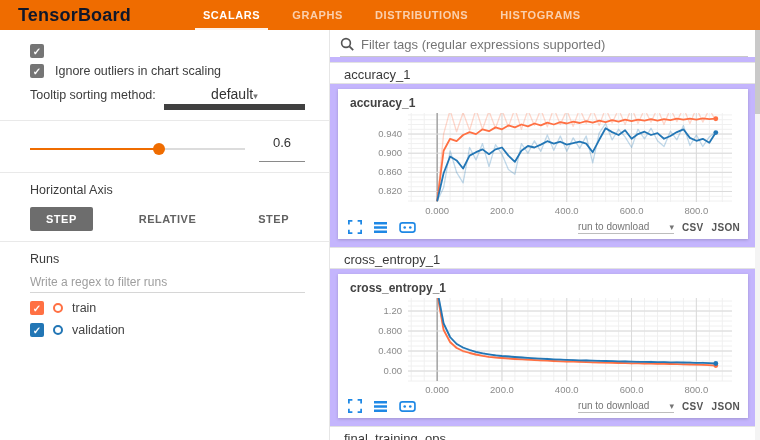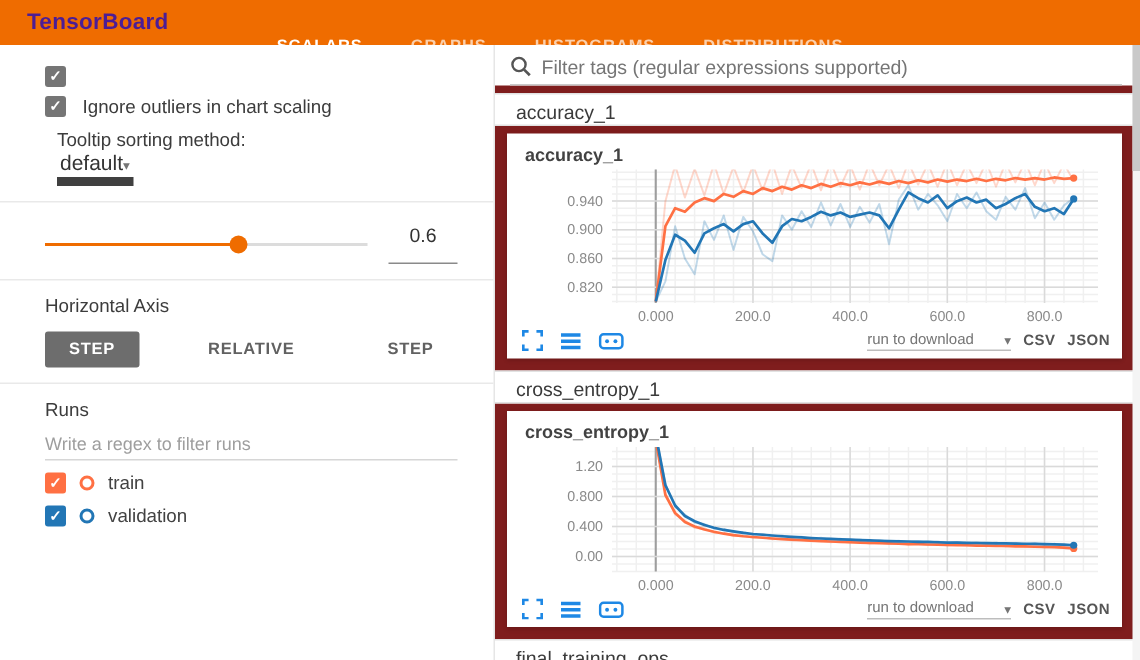--- a/index.html
+++ b/index.html
@@ -1,37 +1,37 @@
 <!DOCTYPE html>
 <html><head>
 <meta charset="utf-8">
 <style>
   * { box-sizing: border-box; margin: 0; padding: 0; }
   html,body { width:760px; height:440px; overflow:hidden; }
   body { font-family:"Liberation Sans", sans-serif; background:#fff; position:relative; }
 
   
   .topbar { height:30px; background:#ef6c00; display:flex; align-items:stretch; }
-  .logo { color:#4c1d95; font-size:15px; font-weight:bold; line-height:30px; margin-left:18px; letter-spacing:.2px; }
+  .logo { color:#0f172a; font-size:18px; font-weight:bold; line-height:30px; margin-left:18px; letter-spacing:.2px; }
   .tabs { display:flex; margin-left:56px; }
   .tab { position:relative; color:rgba(255,255,255,.68); font-size:11px; font-weight:bold;
-         letter-spacing:.6px; line-height:30px; padding:16px 16px; cursor:pointer; }
+         letter-spacing:.6px; line-height:30px; padding:0 16px; cursor:pointer; }
   .tab.active { color:#fff; }
   .tab.active::after { content:""; position:absolute; left:8px; right:8px; bottom:0; height:2px; background:rgba(255,255,255,.92); }
 
   
   .content { display:flex; height:410px; }
   .sidebar { width:330px; background:#fff; border-right:1px solid #e6e6e6; padding-top:10px; font-size:12.5px; color:#3c3c3c; flex:none; }
   .side-pad { padding:0 24px 0 30px; }
   .divider { border-top:1px solid #e9e9e9; margin:10px 0; }
 
   .cb-row { display:flex; align-items:center; gap:11px; margin:4px 0 6px 0; cursor:pointer; }
   .cb { width:14px; height:14px; border-radius:2px; background:#757575; color:#fff; font-size:10px;
         display:flex; align-items:center; justify-content:center; font-weight:bold; flex:none; }
-  .tooltip-row { display:flex; align-items:baseline; margin-top:8px;flex-direction:column; }
+  .tooltip-row { display:flex; align-items:baseline; margin-top:8px; }
   .tooltip-label { flex:none; }
   .select { flex:1; margin-left:8px; border-bottom:6px solid #404040; display:flex; align-items:baseline;
             justify-content:center; font-size:14px; color:#333; padding:0 2px 2px 2px; cursor:pointer; }
   .caret { font-size:9px; color:#757575; }
 
   .section-label { font-size:12.5px; color:#3c3c3c; margin:4px 0 10px 0; }
   .slider-row { display:flex; align-items:center; margin:14px 0 4px 0; }
   .slider { position:relative; flex:1; height:14px; cursor:pointer; }
   .slider-track { position:absolute; top:6px; left:0; right:0; height:2px; background:#dcdcdc; }
   .slider-fill { position:absolute; top:6px; left:0; height:2px; background:#ef6c00; }
@@ -45,21 +45,21 @@
   .axis-btn.active { background:#6d6d6d; color:#fff; }
 
   .regex-input { width:100%; border:none; border-bottom:1px solid #d6d6d6; font-size:12px; padding:3px 0;
                  font-family:"Liberation Sans", sans-serif; color:#333; background:transparent; }
   .regex-input::placeholder { color:#9e9e9e; }
   .run-row { display:flex; align-items:center; gap:9px; margin:8px 0; cursor:pointer; }
   .swatch { width:10px; height:10px; border-radius:50%; border:2px solid #999; background:#fff; flex:none; }
   .run-label { font-size:12.5px; color:#424242; }
 
   
-  .main { flex:1; background:#7f1d1d; display:flex; flex-direction:column; overflow:hidden; }
+  .main { flex:1; background:#c4b5fd; display:flex; flex-direction:column; overflow:hidden; }
   .filter-row { background:#fff; padding:7px 12px 0 10px; }
   .filter-inner { display:flex; align-items:center; gap:6px; border-bottom:1px solid #c9c9c9; padding-bottom:4px; }
   .filter-input { flex:1; border:none; outline:none; font-size:13px; color:#333; font-family:"Liberation Sans", sans-serif; }
   .filter-input::placeholder { color:#757575; }
 
   .tag-header { background:#fff; border-top:1px solid #e2e2e2; border-bottom:1px solid #e2e2e2;
                 font-size:13px; color:#3a3a3a; padding:4px 14px; margin-top:5px; height:22px; cursor:pointer; }
   .chart-card { background:#fff; margin:5px 12px 3px 8px; box-shadow:0 1px 3px rgba(0,0,0,.18);
                 padding:5px 8px 3px 10px; }
   .chart-title { font-size:12px; font-weight:bold; color:#424242; margin:2px 0 1px 2px; }
@@ -77,22 +77,22 @@
   .scroll-thumb { width:5px; height:84px; background:#c9c9c9; }
 </style>
 </head>
 <body>
 
 <div class="topbar">
   <div class="logo">TensorBoard</div>
   <div class="tabs">
     <div class="tab active">SCALARS</div>
     <div class="tab">GRAPHS</div>
+    <div class="tab">DISTRIBUTIONS</div>
     <div class="tab">HISTOGRAMS</div>
-    <div class="tab">DISTRIBUTIONS</div>
   </div>
 </div>
 
 <div class="content">
 
   <div class="sidebar">
     <div class="side-pad">
       <div class="cb-row">
         <span class="cb">✓</span>
       </div>

